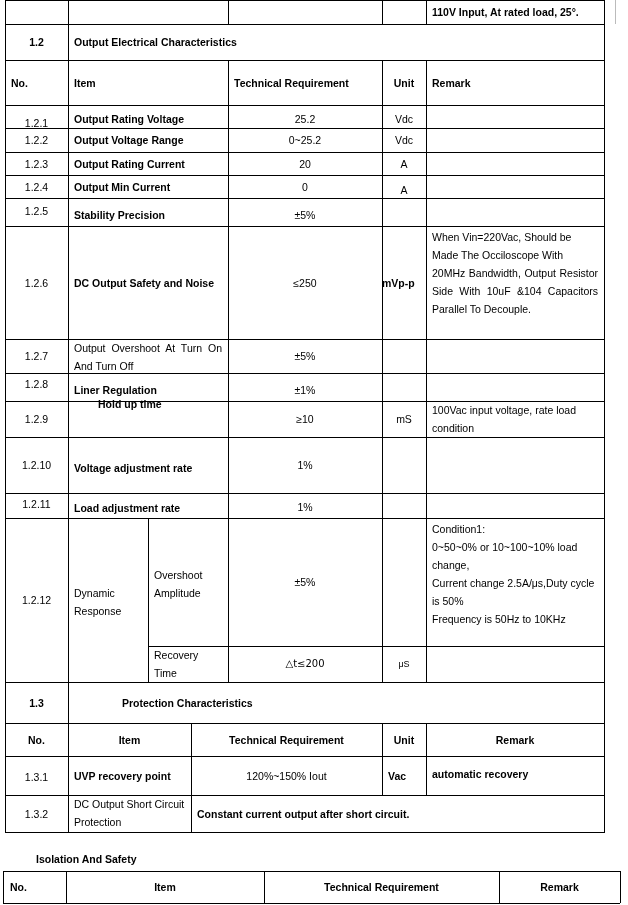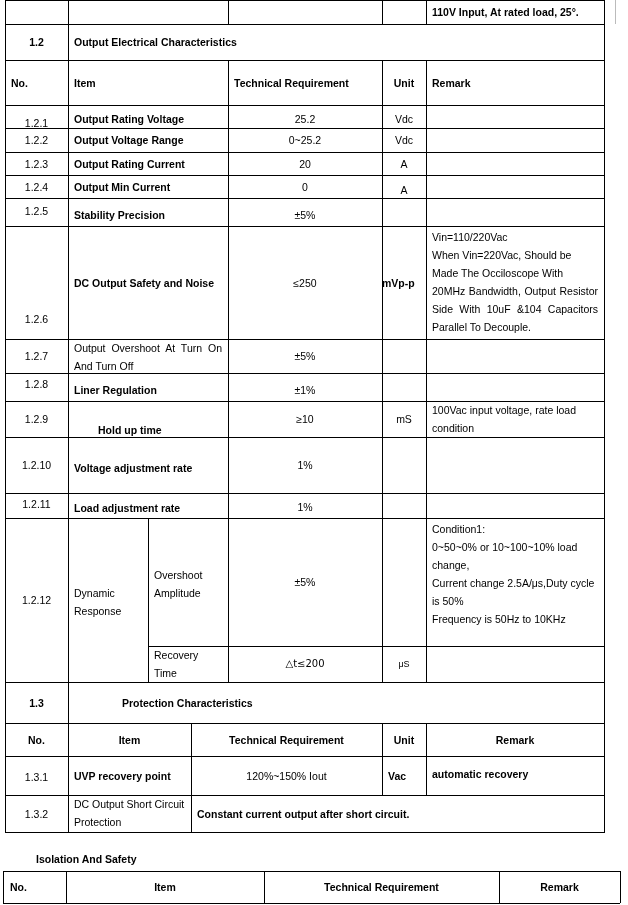--- a/index.html
+++ b/index.html
@@ -102,26 +102,25 @@
   <div class="cell c" style="left:382px;top:175px;width:44px;height:26px;padding-top:3px;">A</div>
 </div>
 
 <div>
   <div class="cell c" style="left:5px;top:198px;width:63px;height:28px;padding-bottom:2px;">1.2.5</div>
   <div class="cell l" style="left:68px;top:198px;width:160px;height:28px;padding-top:6px;">Stability Precision</div>
   <div class="cell c" style="left:228px;top:198px;width:154px;height:28px;padding-top:6px;">±5%</div>
 </div>
 
 <div>
-  <div class="cell c" style="left:5px;top:226px;width:63px;height:113px;margin-top:36px;">1.2.6</div>
+  <div class="cell c" style="left:5px;top:226px;width:63px;height:113px;">1.2.6</div>
   <div class="cell l" style="left:68px;top:226px;width:160px;height:113px;">DC Output Safety and Noise</div>
   <div class="cell c" style="left:228px;top:226px;width:154px;height:113px;">≤250</div>
   <div class="cell l" style="left:382px;top:226px;width:44px;height:113px;padding:0 0 0 0;">mVp-p</div>
   <div class="cell lines" style="left:426px;top:226px;width:178px;height:113px;padding:2px 6px 0 6px;">
-    <div>Vin=110/220Vac</div>
     <div>When Vin=220Vac, Should be</div>
     <div>Made The Occiloscope With</div>
     <div class="just">20MHz Bandwidth, Output Resistor</div>
     <div class="just">Side With 10uF &amp;104 Capacitors</div>
     <div>Parallel To Decouple.</div>
   </div>
 </div>
 
 <div>
   <div class="cell c" style="left:5px;top:339px;width:63px;height:34px;">1.2.7</div>
@@ -133,21 +132,21 @@
 </div>
 
 <div>
   <div class="cell c" style="left:5px;top:373px;width:63px;height:28px;padding-bottom:6px;">1.2.8</div>
   <div class="cell l" style="left:68px;top:373px;width:160px;height:28px;padding-top:6px;">Liner Regulation</div>
   <div class="cell c" style="left:228px;top:373px;width:154px;height:28px;padding-top:6px;">±1%</div>
 </div>
 
 <div>
   <div class="cell c" style="left:5px;top:401px;width:63px;height:36px;">1.2.9</div>
-  <div class="cell l" style="left:68px;top:412px;width:160px;height:36px;padding-left:30px;">Hold up time</div>
+  <div class="cell l" style="left:68px;top:386px;width:160px;height:36px;padding-left:30px;">Hold up time</div>
   <div class="cell c" style="left:228px;top:401px;width:154px;height:36px;">≥10</div>
   <div class="cell c" style="left:382px;top:401px;width:44px;height:36px;">mS</div>
   <div class="cell lines" style="left:426px;top:401px;width:178px;height:36px;padding:0 6px;">
     <div>100Vac input voltage, rate load</div>
     <div>condition</div>
   </div>
 </div>
 
 <div>
   <div class="cell c" style="left:5px;top:437px;width:63px;height:56px;">1.2.10</div>

